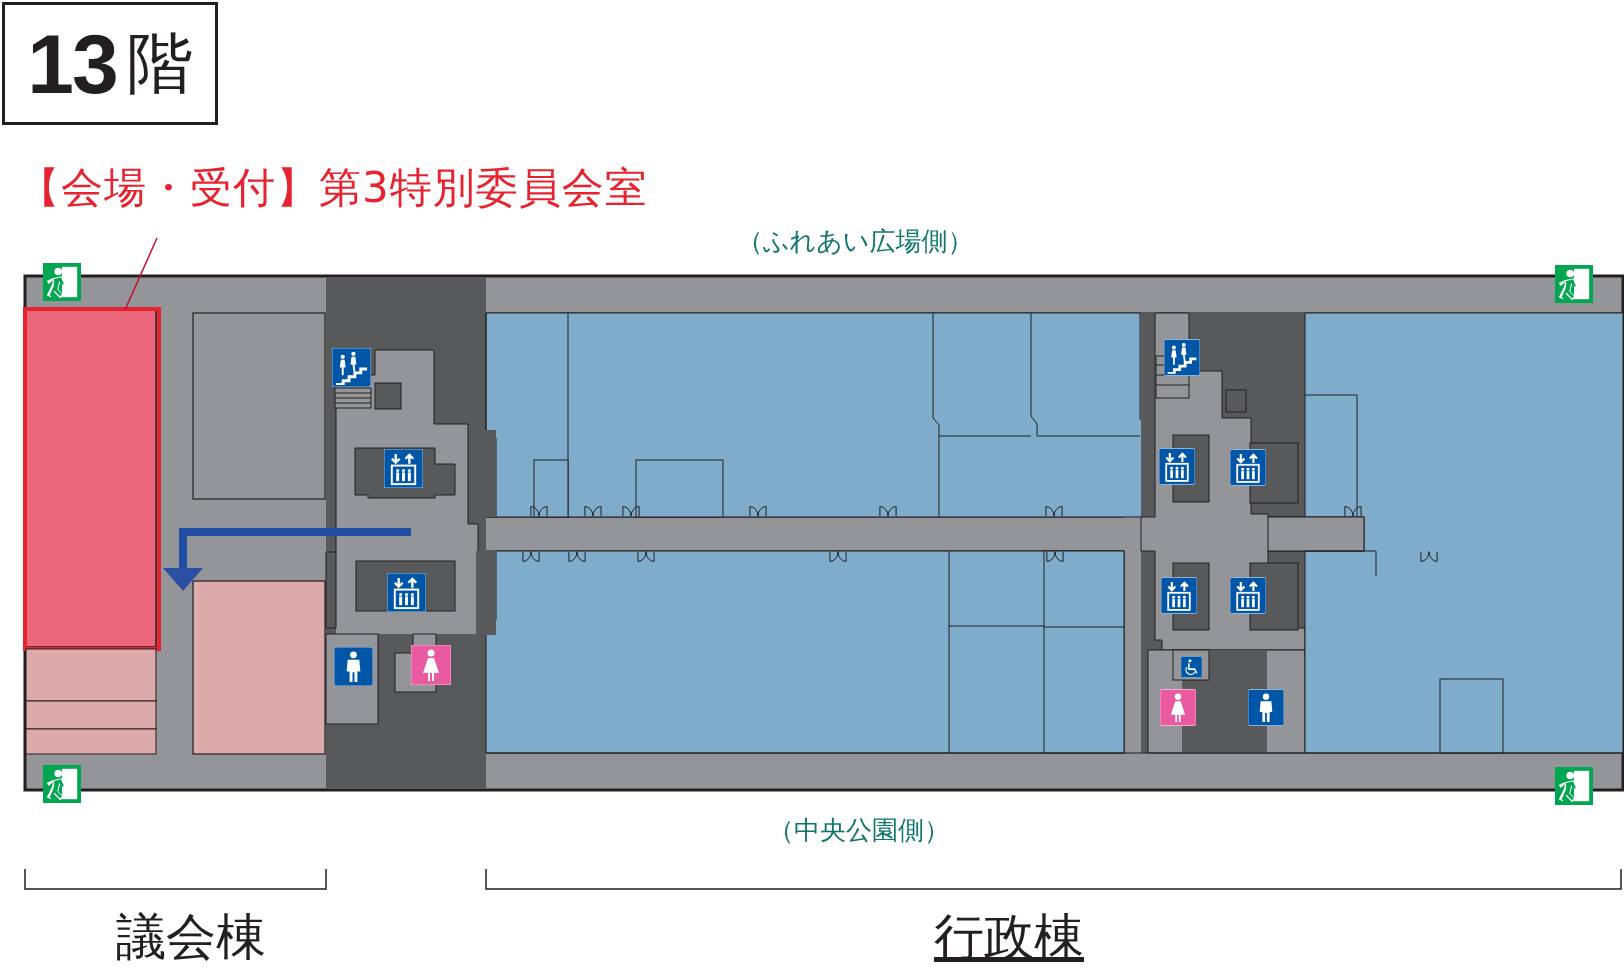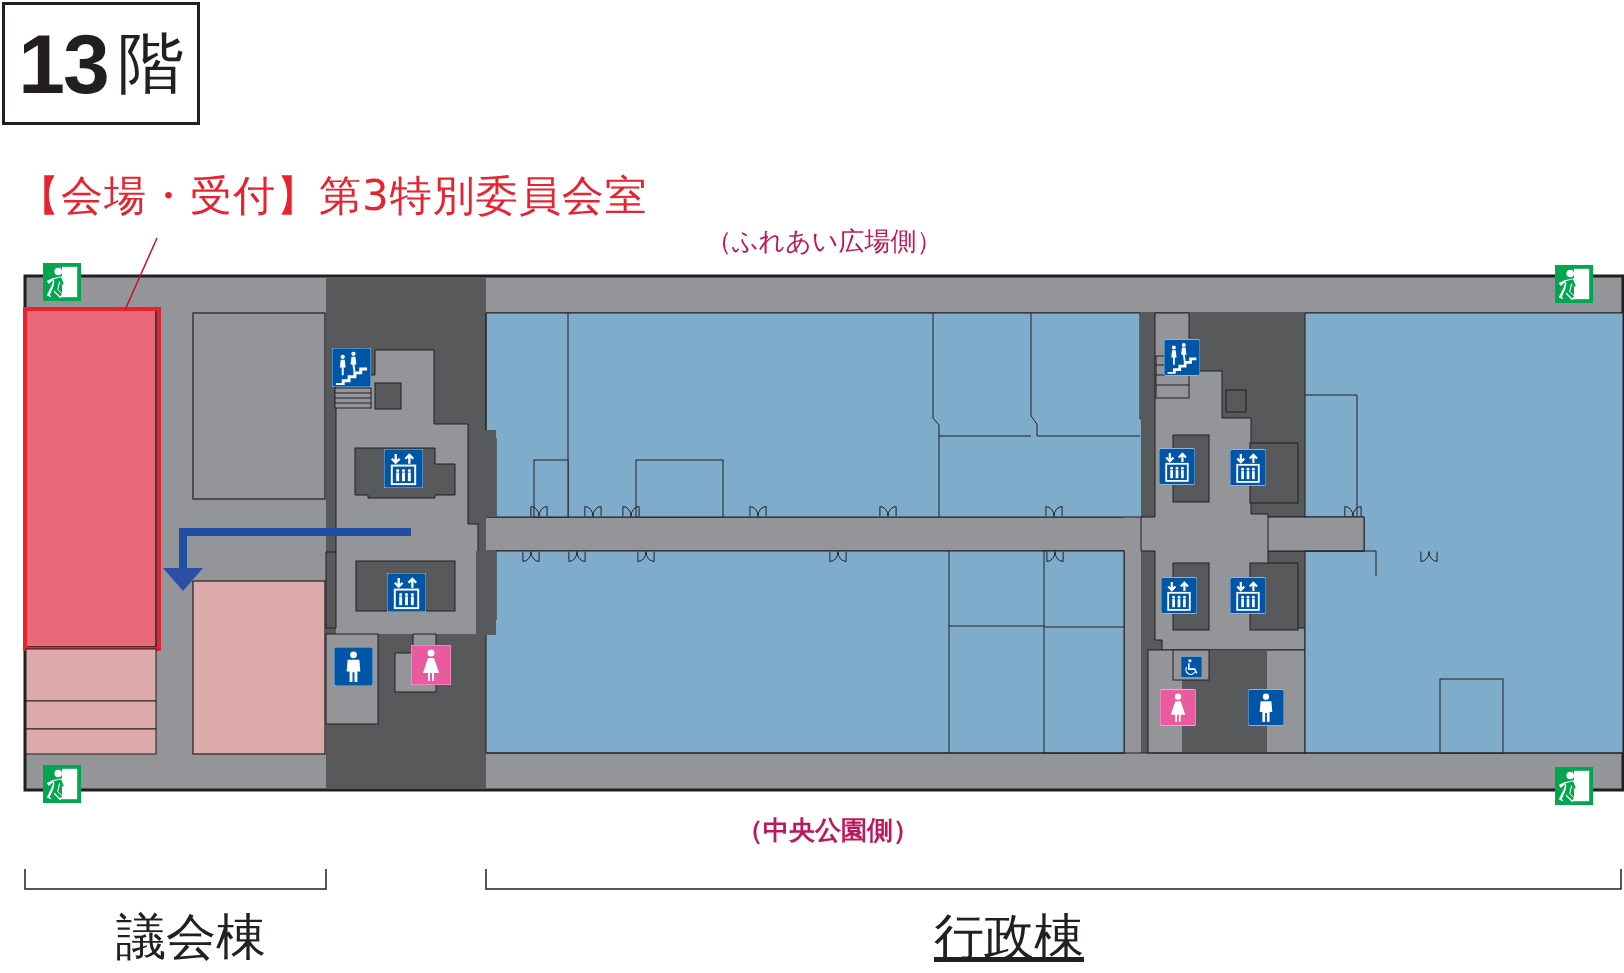--- a/index.html
+++ b/index.html
@@ -1,31 +1,31 @@
 <!DOCTYPE html>
 <html><head>
 <meta charset="utf-8">
 <style>
   html, body { margin: 0; padding: 0; background: #ffffff; }
   body { width: 1624px; height: 973px; position: relative; overflow: hidden;
          font-family: "DejaVu Sans", "Liberation Sans", sans-serif; }
-  .floor-badge { position: absolute; left: 2px; top: 2px; width: 198px; height: 123px;
+  .floor-badge { position: absolute; left: 2px; top: 2px; width: 216px; height: 123px;
                  border: 3px solid #231f20; box-sizing: border-box; background: #fff;
                  display: flex; align-items: center; justify-content: center; }
   .floor-badge .num { font-family: "Liberation Sans", sans-serif; font-weight: bold;
                       font-size: 84px; color: #231f20; letter-spacing: -2px; line-height: 1; }
   .floor-badge .kai { font-family: "DejaVu Sans", sans-serif; font-size: 66px;
                       color: #231f20; margin-left: 10px; line-height: 1; font-weight: 300; }
-  .venue-label { position: absolute; left: 18px; top: 168px; color: #e8232f;
+  .venue-label { position: absolute; left: 18px; top: 160px; color: #e8232f;
                  font-size: 42px; white-space: nowrap; letter-spacing: 1px;
                  font-family: "DejaVu Sans", sans-serif; }
-  .side-label { position: absolute; color: #be185d; font-size: 26px; white-space: nowrap;
-                font-family: "DejaVu Sans", sans-serif; }
+  .side-label { position: absolute; color: #0f766e; font-size: 26px; white-space: nowrap;
+                font-family: "DejaVu Sans", sans-serif; margin-left: 31px; }
   .side-top { left: 706px; top: 224px; }
-  .side-bottom { left: 737px; top: 813px; font-weight: bold; }
+  .side-bottom { left: 737px; top: 813px; }
   .wing-label { position: absolute; top: 904px; color: #231f20; font-size: 50px;
                 font-family: "DejaVu Sans", sans-serif; white-space: nowrap; }
   .wing-left { left: 116px; }
   .wing-right { left: 934px; text-decoration: underline; }
   svg.plan { position: absolute; left: 0; top: 0; }
 </style>
 </head>
 <body>
 
 <div class="floor-badge">

